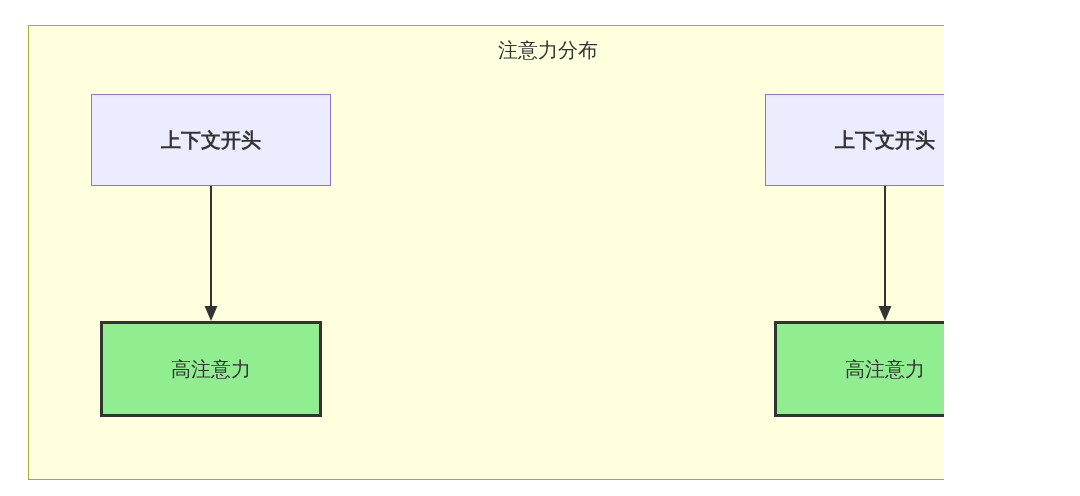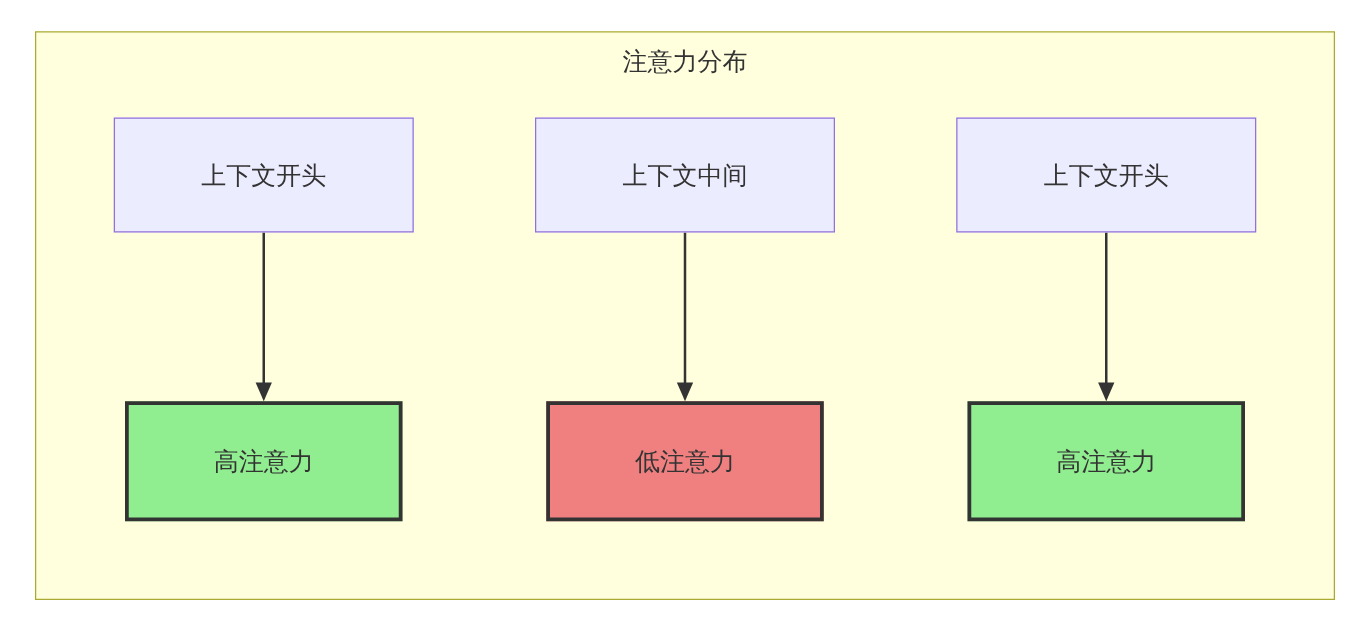--- a/index.html
+++ b/index.html
@@ -6,21 +6,21 @@
     margin: 0;
     padding: 0;
     background: #ffffff;
     width: 1080px;
     height: 496px;
     font-family: "Liberation Sans", "DejaVu Sans", sans-serif;
     color: var(--text-color, #333);
   }
   .canvas {
     position: relative;
-    width: 1080px;
+    width: 944px;
     height: 496px;
     overflow: hidden;
   }
   .cluster {
     position: absolute;
     left: 28px;
     top: 25px;
     width: 1040px;
     height: 455px;
     box-sizing: border-box;
@@ -53,20 +53,21 @@
     justify-content: center;
     box-sizing: border-box;
     font-size: 20px;
     color: var(--text-color, #333);
   }
   .source-node {
     width: 240px;
     height: 92px;
     background: var(--source-bg, #ECECFF);
     border: 1.5px solid var(--source-border, #9370DB);
+    font-weight: bold;
   }
   .target-node {
     width: 222px;
     height: 96px;
     border: 3px solid var(--target-border, #333333);
   }
   .target-node.level-high { background: var(--high-bg, #90EE90); justify-content: center; }
   .target-node.level-low  { background: var(--low-bg, #F08080); }
   .arrow { display: block; }
   .arrow line    { stroke: var(--arrow-color, #333333); stroke-width: 2px; }
@@ -86,32 +87,20 @@
         </div>
         <svg class="arrow" width="16" height="135" viewBox="0 0 16 135">
           <line x1="8" y1="0" x2="8" y2="122"></line>
           <polygon points="8,135 1.5,120 14.5,120"></polygon>
         </svg>
         <div class="node target-node level-high">
           <span>高注意力</span>
         </div>
       </div>
 
-      <div class="column">
-        <div class="node source-node">
-          <span>上下文中间</span>
-        </div>
-        <svg class="arrow" width="16" height="135" viewBox="0 0 16 135">
-          <line x1="8" y1="0" x2="8" y2="122"></line>
-          <polygon points="8,135 1.5,120 14.5,120"></polygon>
-        </svg>
-        <div class="node target-node level-low">
-          <span>低注意力</span>
-        </div>
-      </div>
 
       <div class="column">
         <div class="node source-node">
           <span>上下文开头</span>
         </div>
         <svg class="arrow" width="16" height="135" viewBox="0 0 16 135">
           <line x1="8" y1="0" x2="8" y2="122"></line>
           <polygon points="8,135 1.5,120 14.5,120"></polygon>
         </svg>
         <div class="node target-node level-high">

